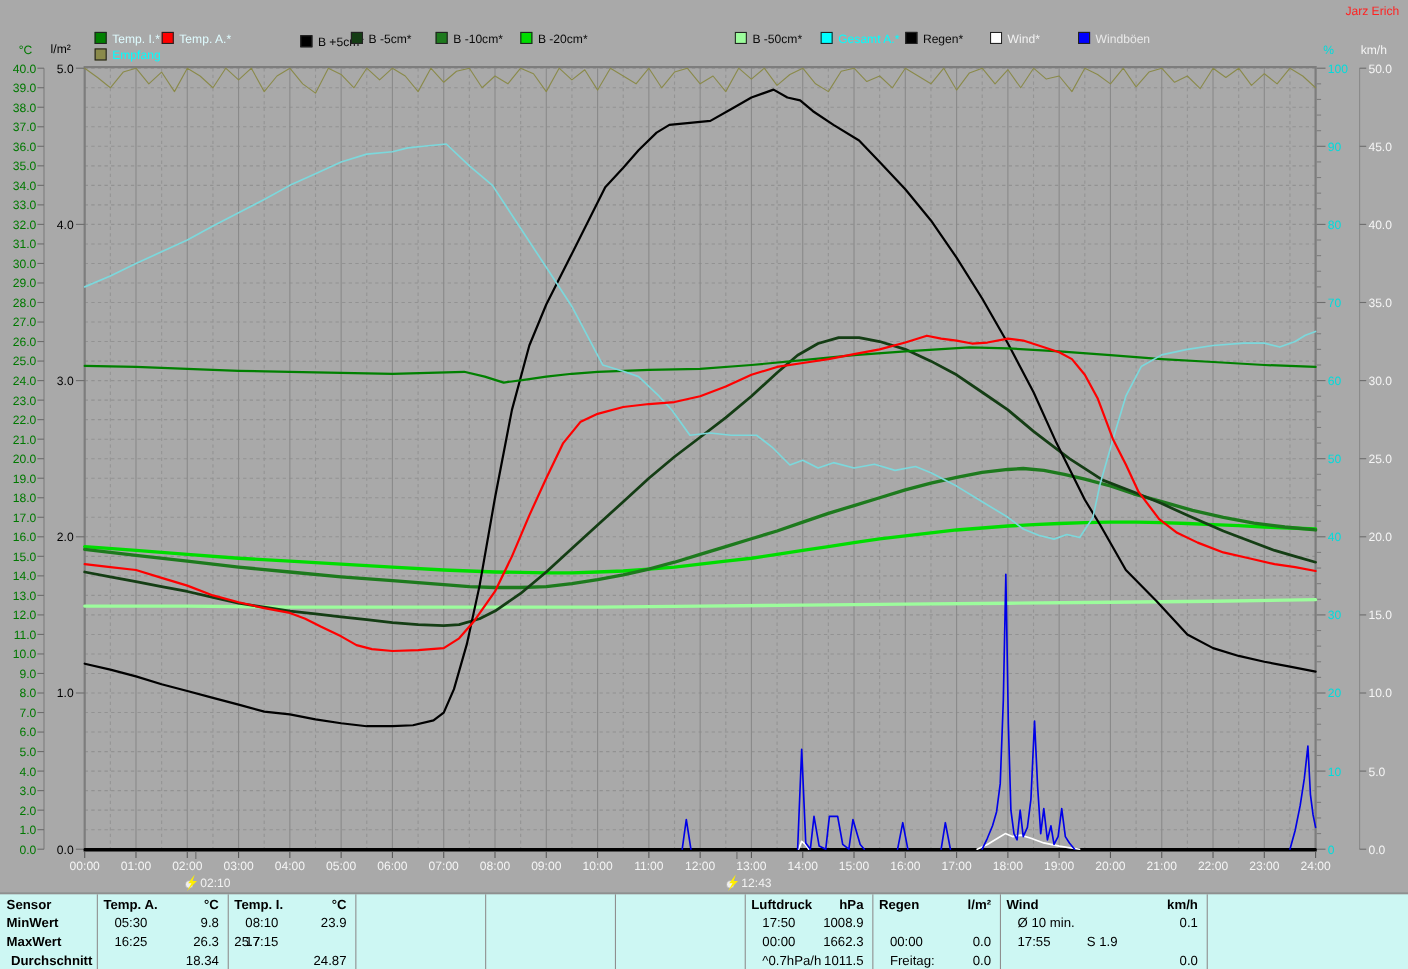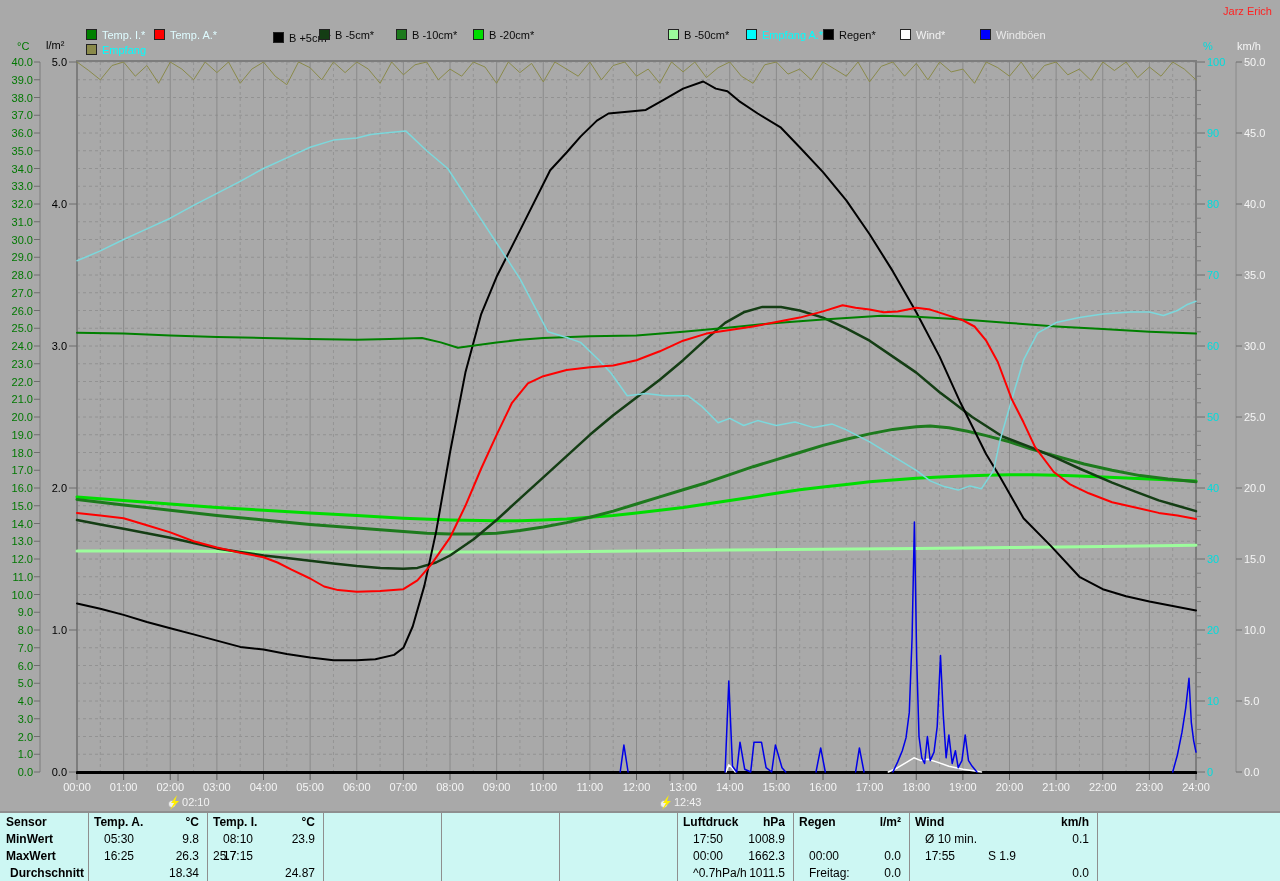--- a/index.html
+++ b/index.html
@@ -373,27 +373,27 @@
       <polygon points="177.03637499999996,795 171.03637499999996,803 174.03637499999996,803 170.03637499999996,810 179.03637499999996,801 175.03637499999996,801" fill="#ffee00"></polygon>
       <text x="182.03637499999996" y="806" fill="#f2f2f2" font-size="11">02:10</text>
       <line x1="669.930125" y1="774" x2="669.930125" y2="781" stroke="#6d6d6d"></line>
       <circle cx="663.930125" cy="804" r="3.5" fill="#efefef" stroke="#9a9a9a" stroke-width="0.5"></circle>
       <polygon points="668.930125,795 662.930125,803 665.930125,803 661.930125,810 670.930125,801 666.930125,801" fill="#ffee00"></polygon>
       <text x="673.930125" y="806" fill="#f2f2f2" font-size="11">12:43</text>
     </svg>
 
   <div id="legend">
       <div class="legend-item" style="left: 86px; top: 29px;"><span class="legend-swatch" style="background: rgb(0, 128, 0);"></span><span style="color: rgb(223, 252, 255);">Temp. I.*</span></div>
-      <div class="legend-item" style="left: 154px; top: 29px;"><span class="legend-swatch" style="background: rgb(255, 0, 0);"></span><span style="color: rgb(223, 252, 255);">Temp. A.*</span></div>
+      <div class="legend-item" style="left: 147px; top: 29px;"><span class="legend-swatch" style="background: rgb(255, 0, 0);"></span><span style="color: rgb(223, 252, 255);">Temp. A.*</span></div>
       <div class="legend-item" style="left: 241px; top: 32px; margin-left: 32px;"><span class="legend-swatch" style="background: rgb(0, 0, 0);"></span><span style="color: rgb(10, 10, 10);">B +5cm*</span></div>
       <div class="legend-item" style="left: 319px; top: 29px;"><span class="legend-swatch" style="background: rgb(20, 61, 20);"></span><span style="color: rgb(10, 10, 10);">B -5cm*</span></div>
       <div class="legend-item" style="left: 396px; top: 29px;"><span class="legend-swatch" style="background: rgb(29, 122, 29);"></span><span style="color: rgb(10, 10, 10);">B -10cm*</span></div>
       <div class="legend-item" style="left: 473px; top: 29px;"><span class="legend-swatch" style="background: rgb(0, 221, 0);"></span><span style="color: rgb(10, 10, 10);">B -20cm*</span></div>
       <div class="legend-item" style="left: 668px; top: 29px;"><span class="legend-swatch" style="background: rgb(156, 252, 156);"></span><span style="color: rgb(10, 10, 10);">B -50cm*</span></div>
-      <div class="legend-item" style="left: 746px; top: 29px;"><span class="legend-swatch" style="background: rgb(0, 255, 255);"></span><span style="color: rgb(0, 255, 255);">Empfang A.*</span></div>
+      <div class="legend-item" style="left: 746px; top: 29px;"><span class="legend-swatch" style="background: rgb(0, 255, 255);"></span><span style="color: rgb(0, 255, 255);">Gesamt A.*</span></div>
       <div class="legend-item" style="left: 823px; top: 29px;"><span class="legend-swatch" style="background: rgb(0, 0, 0);"></span><span style="color: rgb(10, 10, 10);">Regen*</span></div>
       <div class="legend-item" style="left: 900px; top: 29px;"><span class="legend-swatch" style="background: rgb(255, 255, 255);"></span><span style="color: rgb(242, 242, 242);">Wind*</span></div>
       <div class="legend-item" style="left: 980px; top: 29px;"><span class="legend-swatch" style="background: rgb(0, 0, 255);"></span><span style="color: rgb(233, 233, 233);">Windböen</span></div>
       <div class="legend-item" style="left: 86px; top: 44px;"><span class="legend-swatch" style="background: rgb(138, 138, 74);"></span><span style="color: rgb(0, 255, 255);">Empfang</span></div>
     </div>
 
   <div class="btable" id="btable">
       <div class="cell bold" style="left: 6px; top: 1px;">Sensor</div>
       <div class="cell bold" style="left: 6px; top: 18px;">MinWert</div>
       <div class="cell bold" style="left: 6px; top: 35px;">MaxWert</div>

